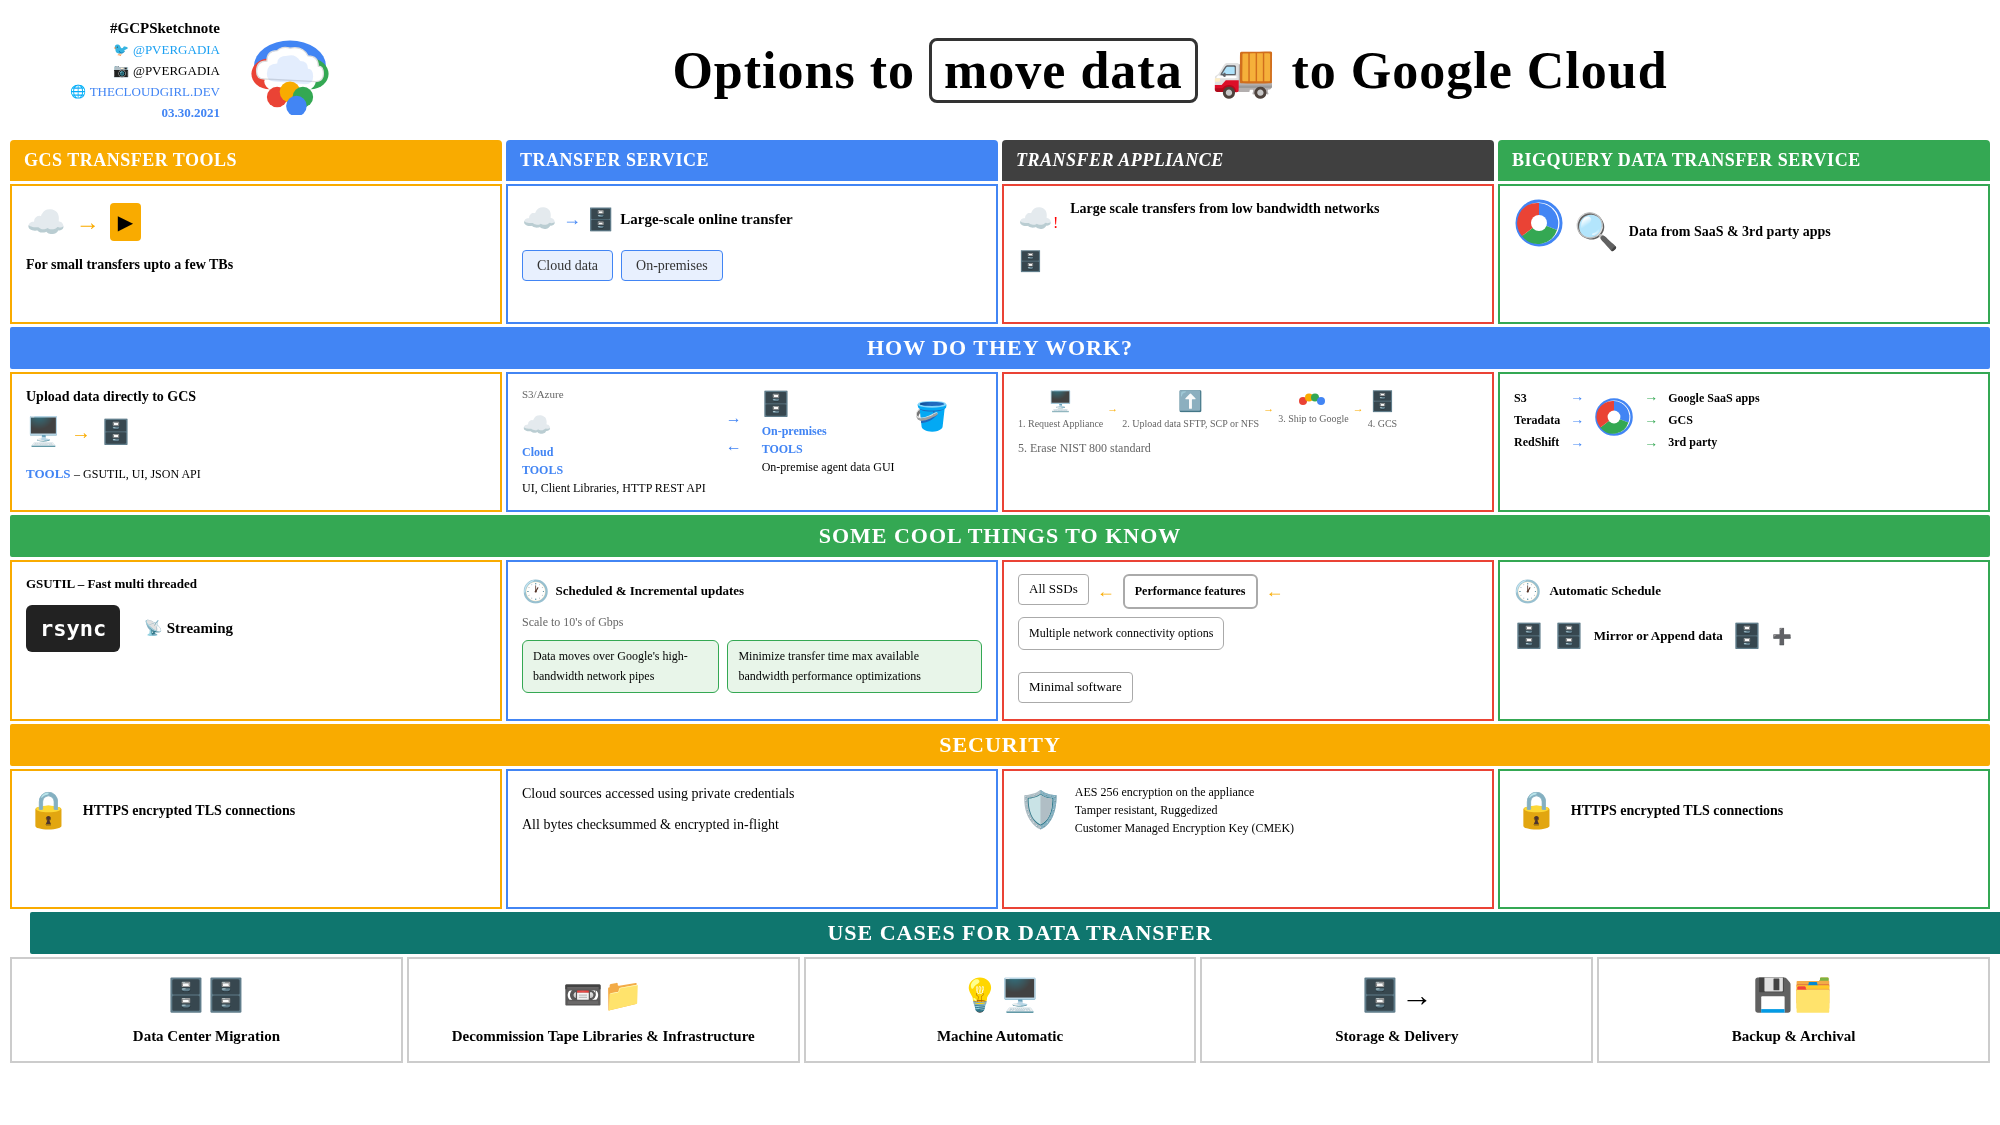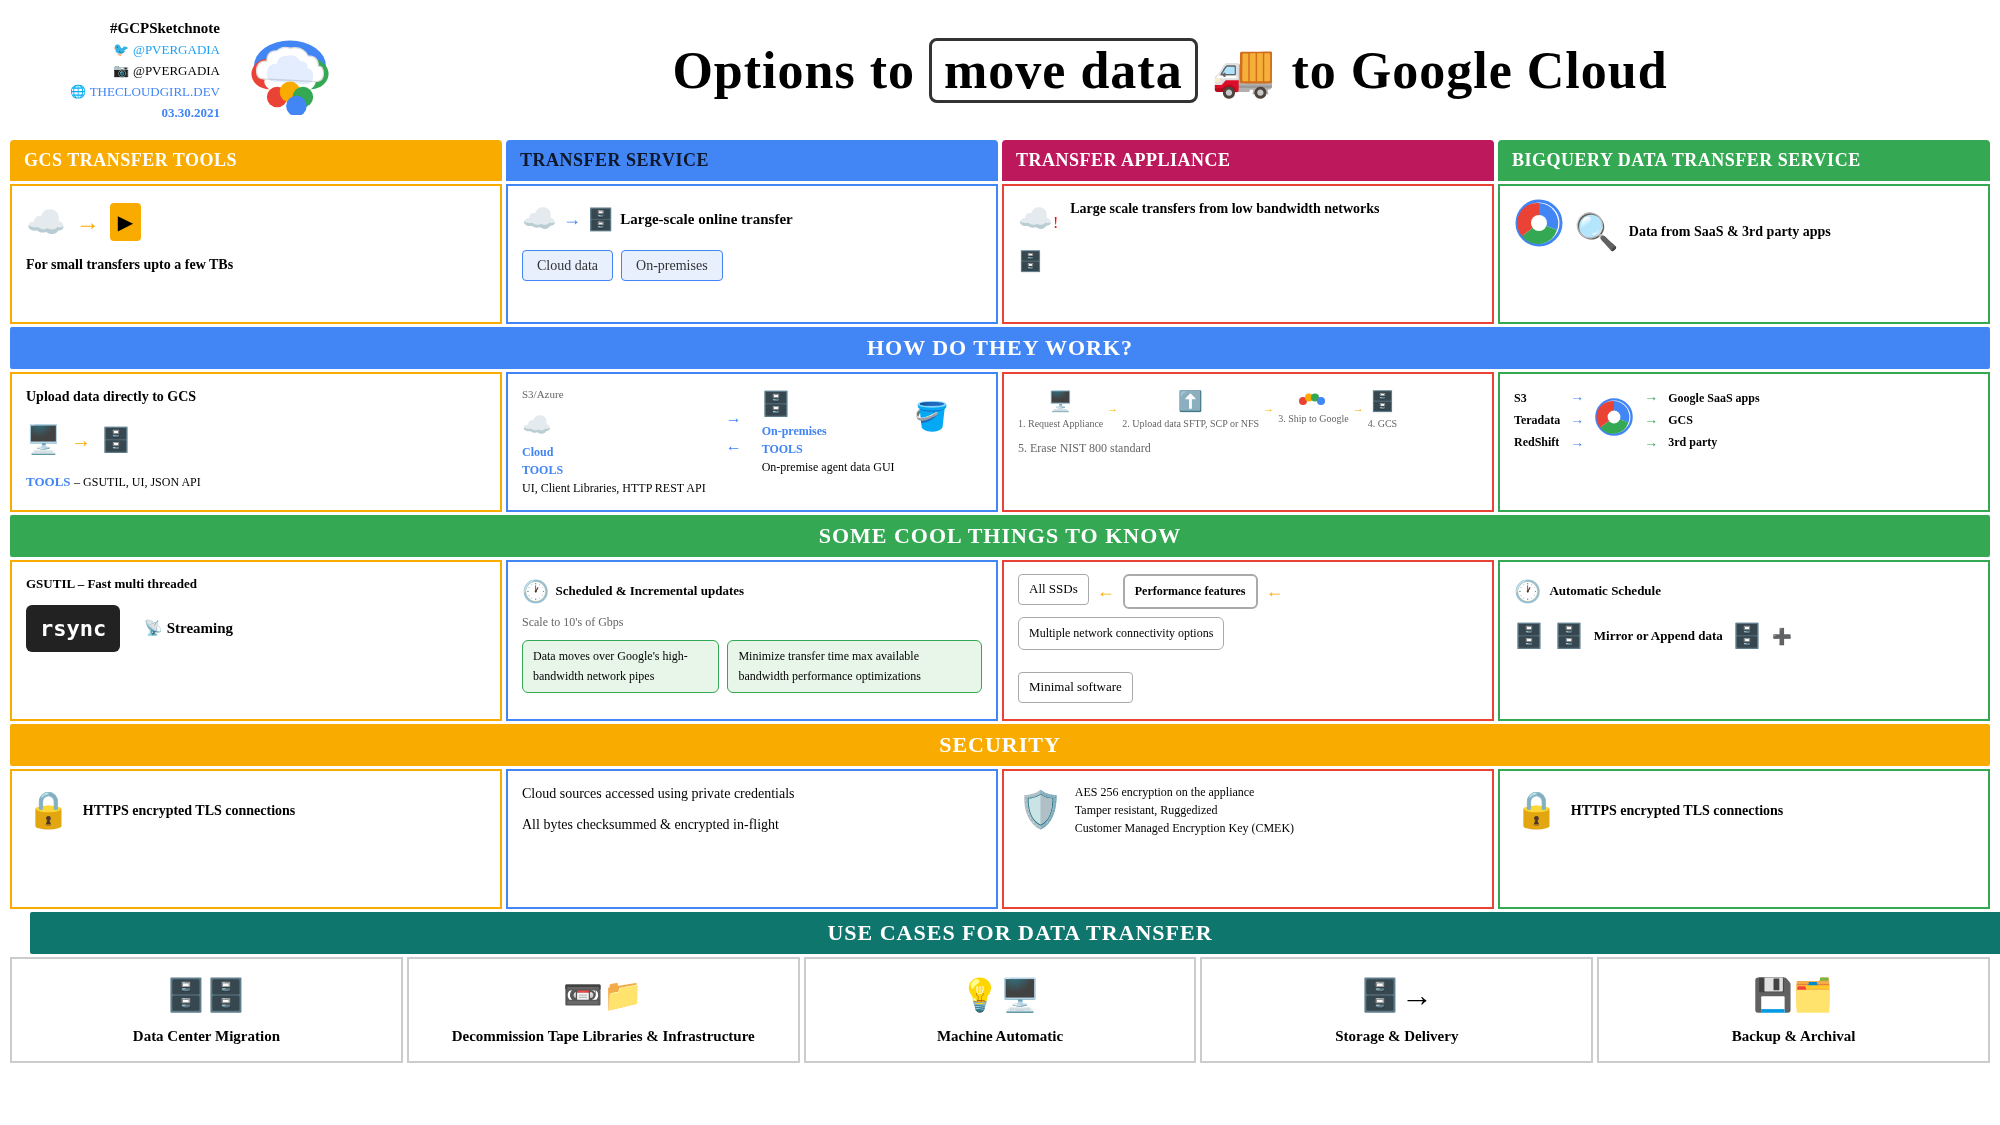--- a/index.html
+++ b/index.html
@@ -62,22 +62,22 @@
     }
     .section-header-item {
       padding: 10px 14px;
       font-weight: bold;
       font-size: 18px;
       text-transform: uppercase;
       letter-spacing: 0.5px;
       border-radius: 4px 4px 0 0;
     }
     .sh-yellow { background: #F9AB00; color: #fff; }
-    .sh-blue { background: #4285F4; color: #0f172a; font-family: Liberation Serif, serif; }
-    .sh-red { background: #be185d; color: #fff; }
+    .sh-blue { background: #4285F4; color: #ffffff; font-family: Liberation Serif, serif; }
+    .sh-red { background: #404040; color: #fff; font-style: italic; }
     .sh-green { background: #34A853; color: #fff; }
 
     
     .content-row {
       display: grid;
       grid-template-columns: 1fr 1fr 1fr 1fr;
       gap: 4px;
       margin-bottom: 3px;
     }
     .content-cell {
@@ -334,21 +334,21 @@
         <div class="bold medium">Data from SaaS &amp; 3rd party apps</div>
       </div>
     </div>
   </div>
 
   <div class="band-header band-blue">HOW DO THEY WORK?</div>
 
   <div class="content-row">
 
     <div class="content-cell yellow-border">
-      <div class="bold medium" style="margin-bottom:12px;">Upload data directly to GCS</div>
+      <div class="bold medium" style="margin-bottom:4px;">Upload data directly to GCS</div>
       <div style="display:flex; align-items:center; gap:10px; margin-bottom:10px;">
         <span style="font-size:28px;">🖥️</span>
         <span style="font-size:20px; color:#F9AB00;">→</span>
         <span style="font-size:24px;">🗄️</span>
       </div>
       <div>
         <span class="tools-label">TOOLS</span>
         <span class="small">– GSUTIL, UI, JSON API</span>
       </div>
     </div>

